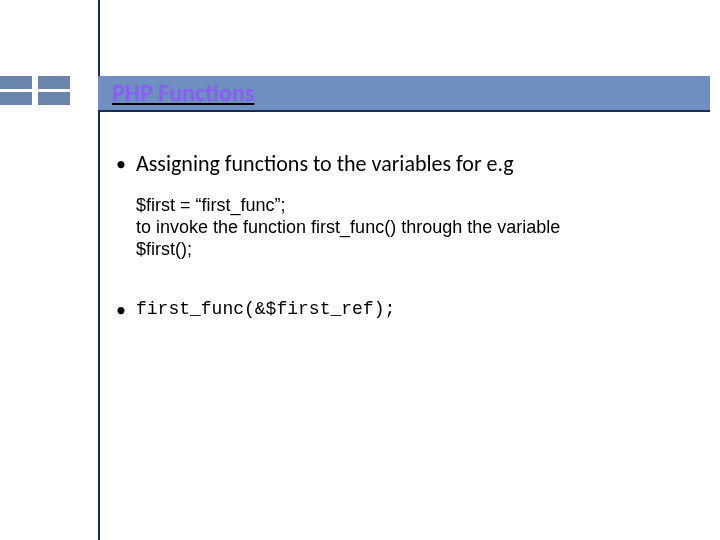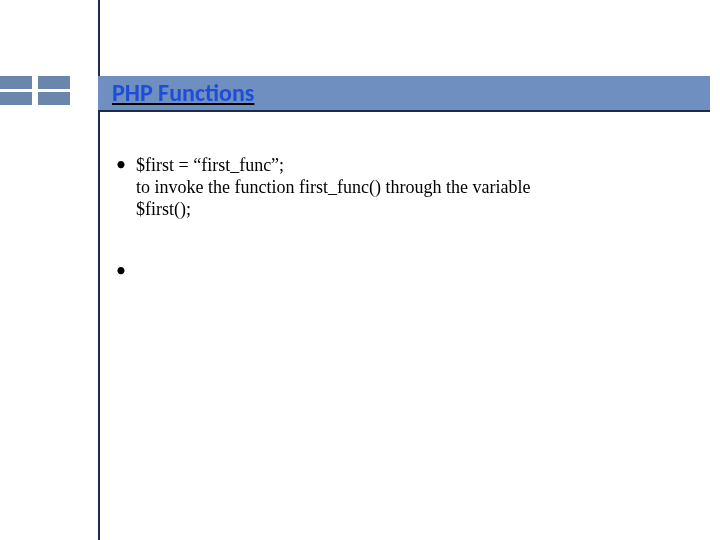--- a/index.html
+++ b/index.html
@@ -8,31 +8,31 @@
 
   
   .deco { position: absolute; top: 76px; left: 0; width: 88px; height: 28px; display: flex; gap: 6px; }
   .deco .sq { width: 32px; height: 13px; background: #6a86ad; }
   .deco-row2 { position: absolute; top: 92px; left: 0; width: 88px; height: 28px; display: flex; gap: 6px; }
   .deco-row2 .sq { width: 32px; height: 13px; background: #6a86ad; }
 
   
   .title-band { position: absolute; top: 76px; left: 98px; right: 10px; height: 34px; background: #6e8fc0; }
   .title-underline { position: absolute; top: 110px; left: 98px; right: 10px; height: 2px; background: #1b2d4a; }
-  .title-text { position: absolute; top: 78px; left: 112px; font-size: 24px; font-weight: 700; color: #1d4ed8; text-decoration: underline; text-decoration-color: #000; }
+  .title-text { position: absolute; top: 78px; left: 112px; font-size: 24px; font-weight: 700; color: #8b5cf6; text-decoration: underline; text-decoration-color: #000; }
   
   .vline { position: absolute; top: 0; bottom: 0; left: 98px; width: 2px; background: #1b2d4a; }
 
   
   .content { position: absolute; top: 150px; left: 116px; right: 40px; color: #000; }
   .bullet { display: flex; margin-bottom: 6px; }
   .bullet .dot { width: 20px; font-size: 20px; line-height: 28px; }
   .bullet-body { flex: 1; }
   .body-text { font-size: 22px; line-height: 28px; }
-  .code-block { font-family: Liberation Serif, serif; font-size: 18px; line-height: 22px; white-space: pre-wrap; margin-top: 4px; margin-bottom: 30px; }
+  .code-block { font-family: Liberation Sans, sans-serif; font-size: 18px; line-height: 22px; white-space: pre-wrap; margin-top: 16px; margin-bottom: 30px; }
   .code-block-2 { font-family: "Courier New", monospace; font-size: 18px; line-height: 22px; white-space: pre-wrap; margin-top: 2px; }
 </style>
 </head>
 <body>
 
 <div class="slide">
   <div class="vline"></div>
 
   <div class="deco">
     <div class="sq"></div>
@@ -45,26 +45,28 @@
 
   <div class="title-band"></div>
   <div class="title-underline"></div>
   <div class="title-text">PHP Functions</div>
 
   <div class="content">
 
     <div class="bullet">
       <div class="dot">•</div>
       <div class="bullet-body">
+        <div class="body-text">Assigning functions to the variables for e.g</div>
         <div class="code-block">$first = “first_func”;
 to invoke the function first_func() through the variable
 $first();</div>
       </div>
     </div>
 
     <div class="bullet">
       <div class="dot">•</div>
       <div class="bullet-body">
+        <div class="code-block-2">first_func(&amp;$first_ref);</div>
       </div>
     </div>
 
   </div>
 </div>
 
 </body></html>

